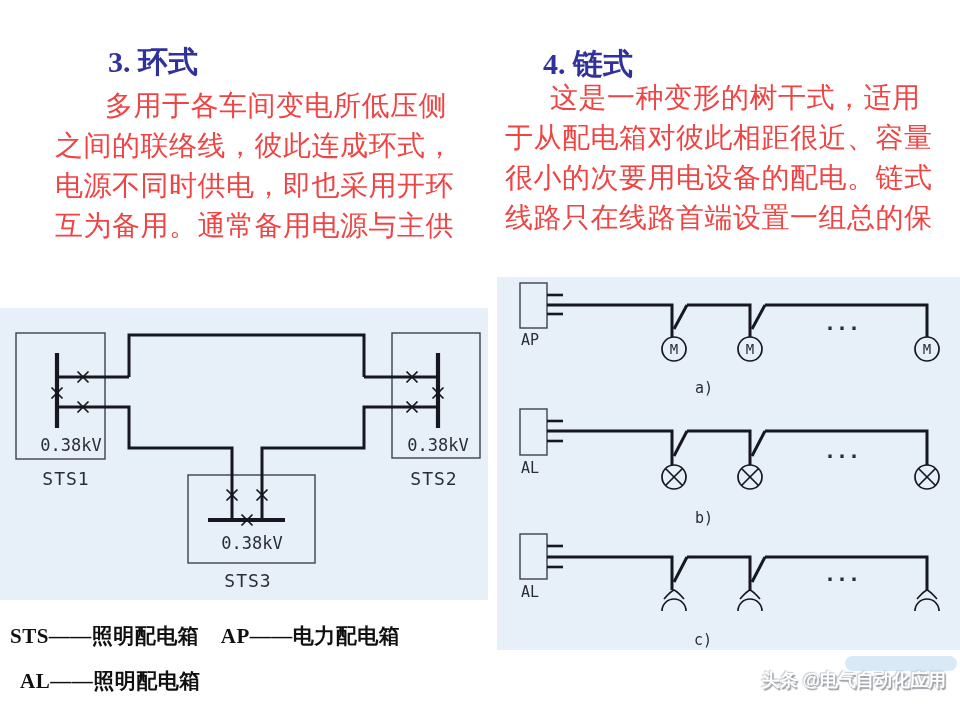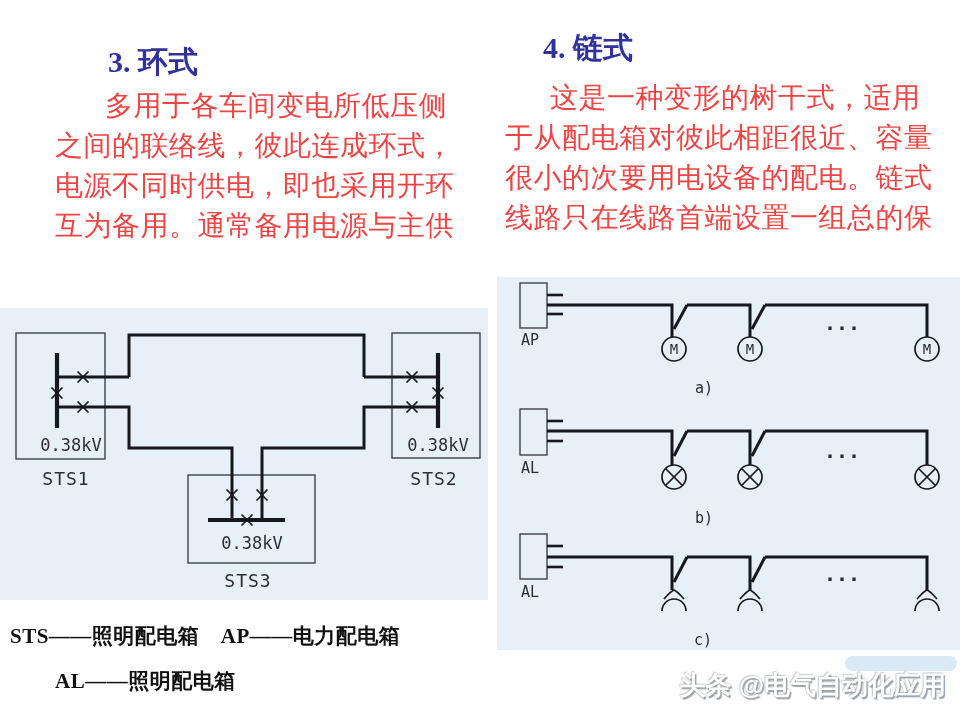--- a/index.html
+++ b/index.html
@@ -17,21 +17,21 @@
   .indent-l{padding-left:50px;}
   .indent-r{padding-left:45px;}
   .panel{position:absolute;background:#e7f0f9;}
   svg{position:absolute;display:block;}
   .legend-line{
     position:absolute;font-weight:bold;font-size:21px;color:#101010;
     letter-spacing:0.5px;white-space:nowrap;
   }
   .watermark{
     position:absolute;right:14px;top:668px;
-    font-family:"Liberation Sans", sans-serif;font-weight:bold;font-size:26px;
+    font-family:"Liberation Sans", sans-serif;font-weight:bold;font-size:18px;
     color:#ffffff;white-space:nowrap;
     text-shadow:1.5px 1.5px 1px #9aa0a6,-1px -1px 1px #c9cdd2,0 0 2px #b5bac0;
   }
   .wm-pill{
     position:absolute;left:845px;top:656px;width:112px;height:15px;
     border-radius:8px;background:#d9e9f6;
   }
   
   .wire{stroke:#17171f;stroke-width:3;fill:none;}
   .bus{stroke:#17171f;stroke-width:4.2;fill:none;}
@@ -40,21 +40,21 @@
   .sym{stroke:#17171f;stroke-width:1.7;fill:none;}
   .xm line{stroke:#17171f;stroke-width:1.7;}
   .dlabel{
     font-family:"DejaVu Sans Mono", monospace;fill:#2c2c36;
   }
 </style>
 </head>
 <body>
 
 <div class="title" style="left:108px;top:42px;">3. 环式</div>
-<div class="title" style="left:543px;top:28px;">4. 链式</div>
+<div class="title" style="left:543px;top:44px;">4. 链式</div>
 
 <div class="textblock" style="left:55px;top:86px;width:430px;">
   <div class="line indent-l">多用于各车间变电所低压侧</div>
   <div class="line">之间的联络线，彼此连成环式，</div>
   <div class="line">电源不同时供电，即也采用开环</div>
   <div class="line">互为备用。通常备用电源与主供</div>
 </div>
 
 <div class="textblock" style="left:505px;top:78px;width:462px;">
   <div class="line indent-r">这是一种变形的树干式，适用</div>
@@ -168,16 +168,16 @@
   <polyline points="268,280 430,280 430,313" class="wire"></polyline>
   <use href="#sockg" x="177" y="313"></use>
   <use href="#sockg" x="253" y="313"></use>
   <use href="#sockg" x="430" y="313"></use>
   <text x="345" y="304" font-size="20" font-weight="bold" text-anchor="middle" class="dlabel">...</text>
   <text x="24" y="320" font-size="15" class="dlabel">AL</text>
   <text x="197" y="368" font-size="15" class="dlabel">c)</text>
 </svg>
 
 <div class="legend-line" style="left:10px;top:622px;">STS——照明配电箱　AP——电力配电箱</div>
-<div class="legend-line" style="left:20px;top:667px;margin-left:35px;">AL——照明配电箱</div>
+<div class="legend-line" style="left:20px;top:667px;">AL——照明配电箱</div>
 
 <div class="wm-pill"></div>
 <div class="watermark">头条 @电气自动化应用</div>
 
 </body></html>

